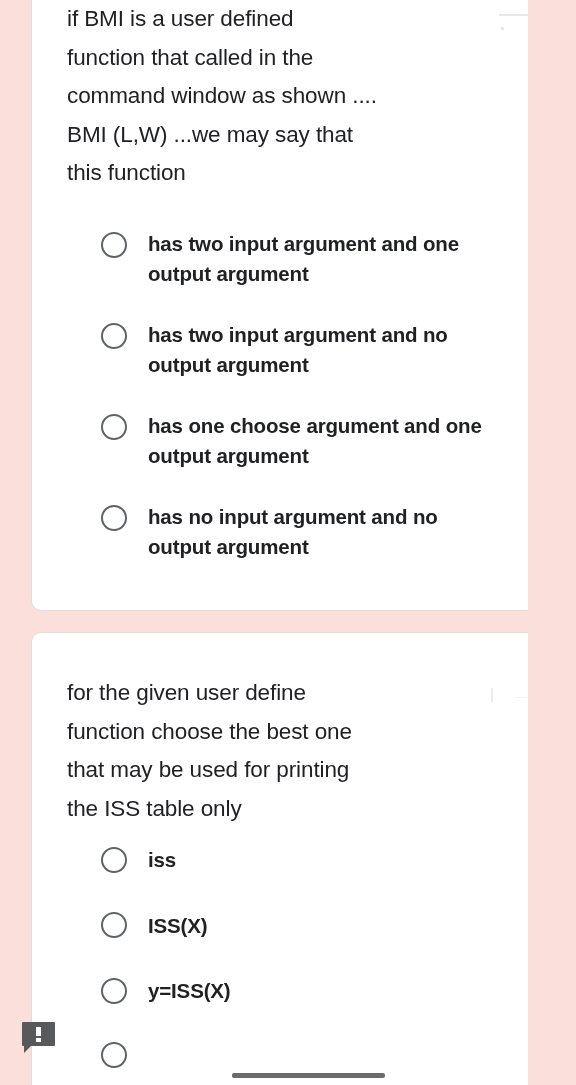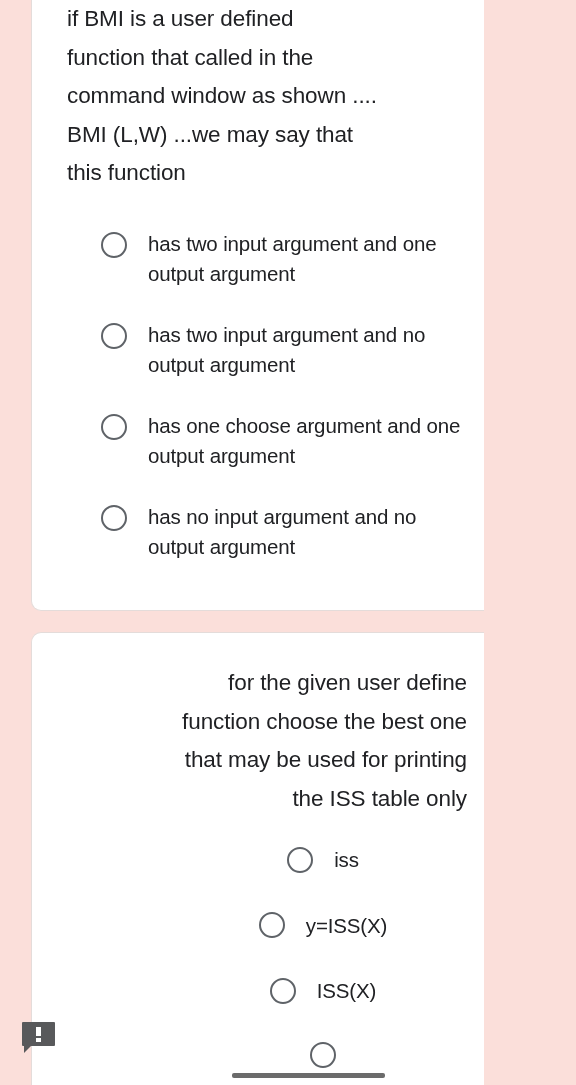--- a/index.html
+++ b/index.html
@@ -12,21 +12,21 @@
     background: #fbdfda;
     font-family: "Liberation Sans", sans-serif;
     overflow: hidden;
     position: relative;
   }
 
   .page {
     position: absolute;
     left: 0;
     top: 0;
-    width: 484px;
+    width: 528px;
     height: 1085px;
     background: #fbdfda;
     overflow: hidden;
   }
 
   
   .card {
     position: absolute;
     left: 31px;
     width: 515px;
@@ -89,20 +89,21 @@
   
   .options {
     position: absolute;
     left: 0;
     right: 0;
   }
   .option {
     display: flex;
     align-items: flex-start;
     position: relative;
+    font-weight: bold;
   }
   .radio {
     flex: 0 0 auto;
     width: 22px;
     height: 22px;
     border: 2.8px solid #5f6368;
     border-radius: 50%;
     box-sizing: content-box;
     margin-left: 69px;
     margin-top: 4px;
@@ -116,23 +117,23 @@
     white-space: pre-line;
     padding-top: 1px;
   }
 
   
   .card-1 .question  { top: 48px; }
   .card-1 .options   { top: 276px; }
   .card-1 .option    { margin-bottom: 31px; }
 
   
-  .card-2 .question  { top: 31px; text-align: right; }
+  .card-2 .question  { top: 41px; }
   .card-2 .options   { top: 212px; }
-  .card-2 .option    { margin-bottom: 36px; align-items: center; justify-content: center; }
+  .card-2 .option    { margin-bottom: 36px; align-items: center; }
   .card-2 .radio     { margin-top: 0; }
   .card-2 .option-label { padding-top: 0; }
 
   
   .marker-line {
     position: absolute;
     left: 232px;
     top: 1073px;
     width: 153px;
     height: 5px;
@@ -243,26 +244,26 @@
 
     <div class="options">
 
       <div class="option">
         <div class="radio"></div>
         <div class="option-label">iss</div>
       </div>
 
       <div class="option">
         <div class="radio"></div>
+        <div class="option-label">ISS(X)</div>
+      </div>
+
+      <div class="option">
+        <div class="radio"></div>
         <div class="option-label">y=ISS(X)</div>
-      </div>
-
-      <div class="option">
-        <div class="radio"></div>
-        <div class="option-label">ISS(X)</div>
       </div>
 
       <div class="option">
         <div class="radio"></div>
       </div>
 
     </div>
   </div>
 
   <div class="marker-line"></div>

